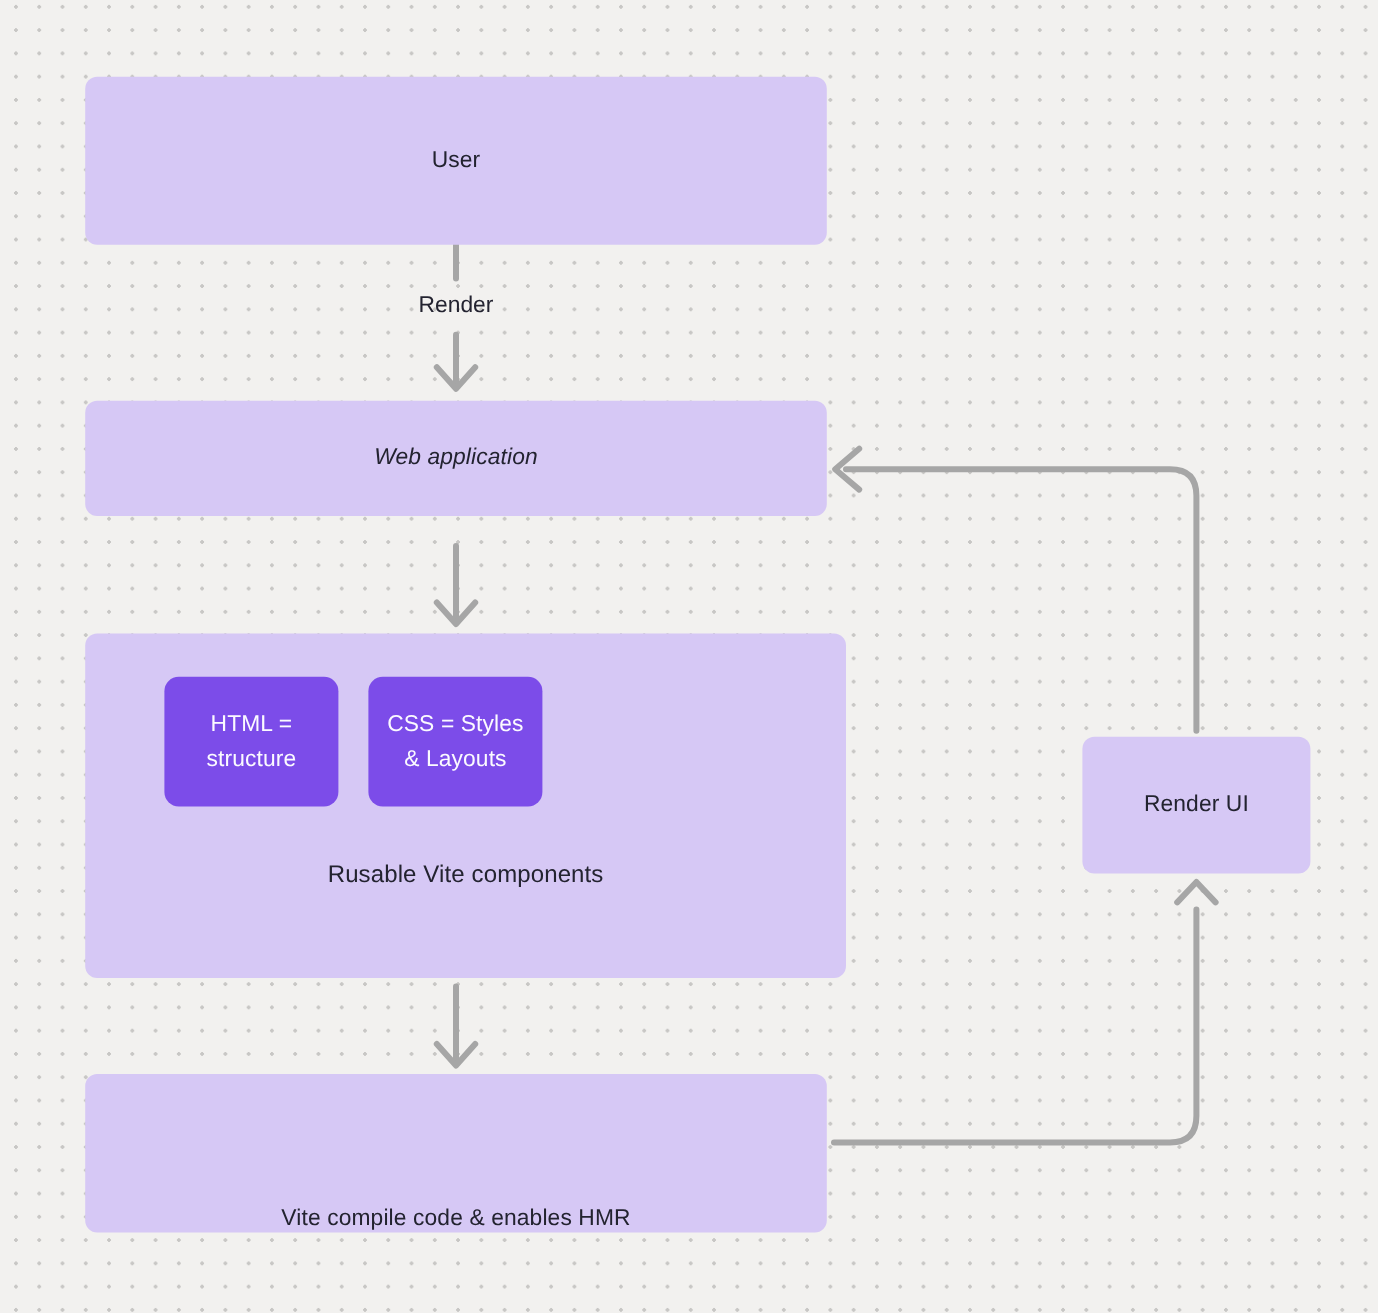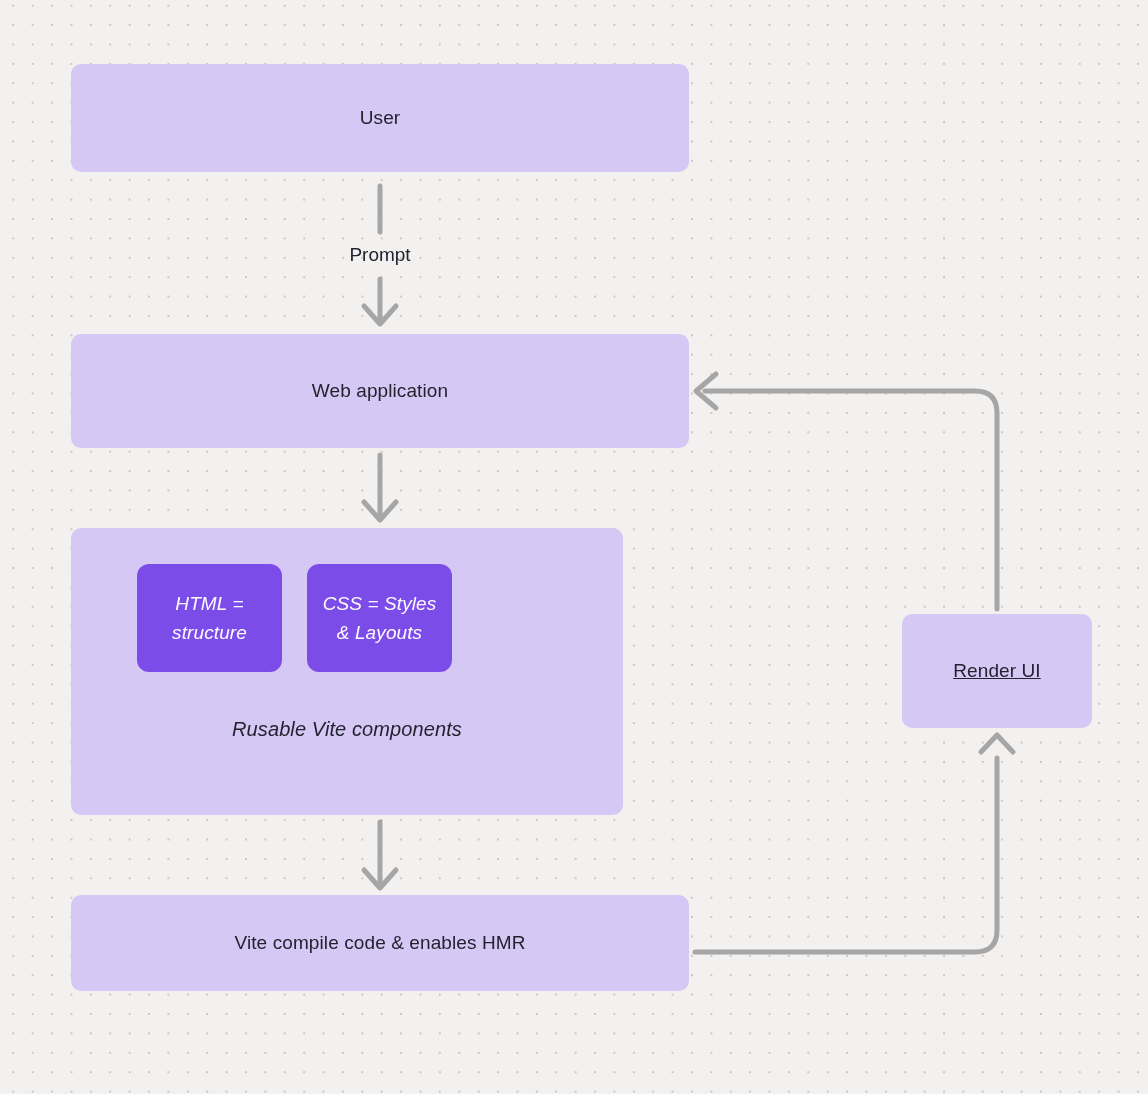--- a/index.html
+++ b/index.html
@@ -44,25 +44,25 @@
     background: var(--node-fill);
     border-radius: 10px;
     display: flex;
     align-items: center;
     justify-content: center;
     color: var(--text-color);
     font-size: 19px;
     font-weight: 500;
     letter-spacing: 0.1px;
   }
-  #node-user          { left: 71px;  top: 64px;  width: 618px; height: 108px; }
-  #node-webapp        { left: 71px;  top: 334px; width: 618px; height: 114px; }
-  #node-group         { left: 71px;  top: 528px; width: 552px; height: 287px; display: block; font-style: italic; }
-  #node-vite          { left: 71px;  top: 895px; width: 618px; height: 96px; }
-  #node-render        { left: 902px; top: 614px; width: 190px; height: 114px; text-decoration: underline; }
+  #node-user          { left: 71px;  top: 64px;  width: 618px; height: 140px; }
+  #node-webapp        { left: 71px;  top: 334px; width: 618px; height: 96px; font-style: italic; }
+  #node-group         { left: 71px;  top: 528px; width: 634px; height: 287px; display: block; }
+  #node-vite          { left: 71px;  top: 895px; width: 618px; height: 132px; align-items: flex-end; }
+  #node-render        { left: 902px; top: 614px; width: 190px; height: 114px; }
   .chip {
     position: absolute;
     top: 36px;
     width: 145px;
     height: 108px;
     background: var(--chip-fill);
     border-radius: 12px;
     display: flex;
     align-items: center;
     justify-content: center;
@@ -127,21 +127,21 @@
     <g>
       <path d="M997 609 L997 413 Q997 391 975 391 L705 391"></path>
       <path d="M716 374 L696 391 L716 408"></path>
     </g>
   </svg>
 
   <div class="node" id="node-user">
     <span>User</span>
   </div>
 
-  <div class="edge-label">Prompt</div>
+  <div class="edge-label">Render</div>
 
   <div class="node" id="node-webapp">
     <span>Web application</span>
   </div>
 
   <div class="node" id="node-group">
     <div class="chip" id="chip-html">
       <span>HTML = structure</span>
     </div>
     <div class="chip" id="chip-css">

